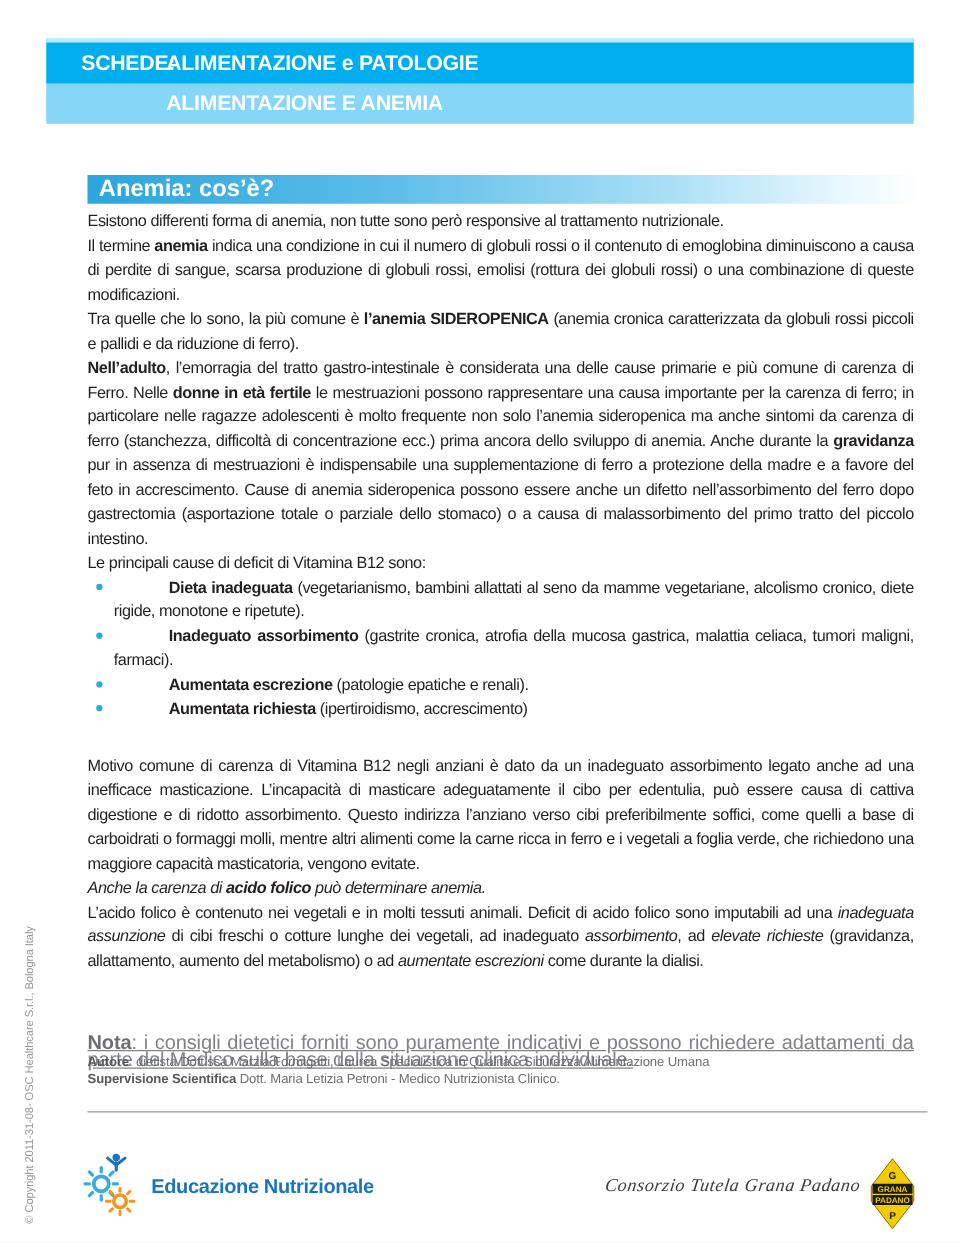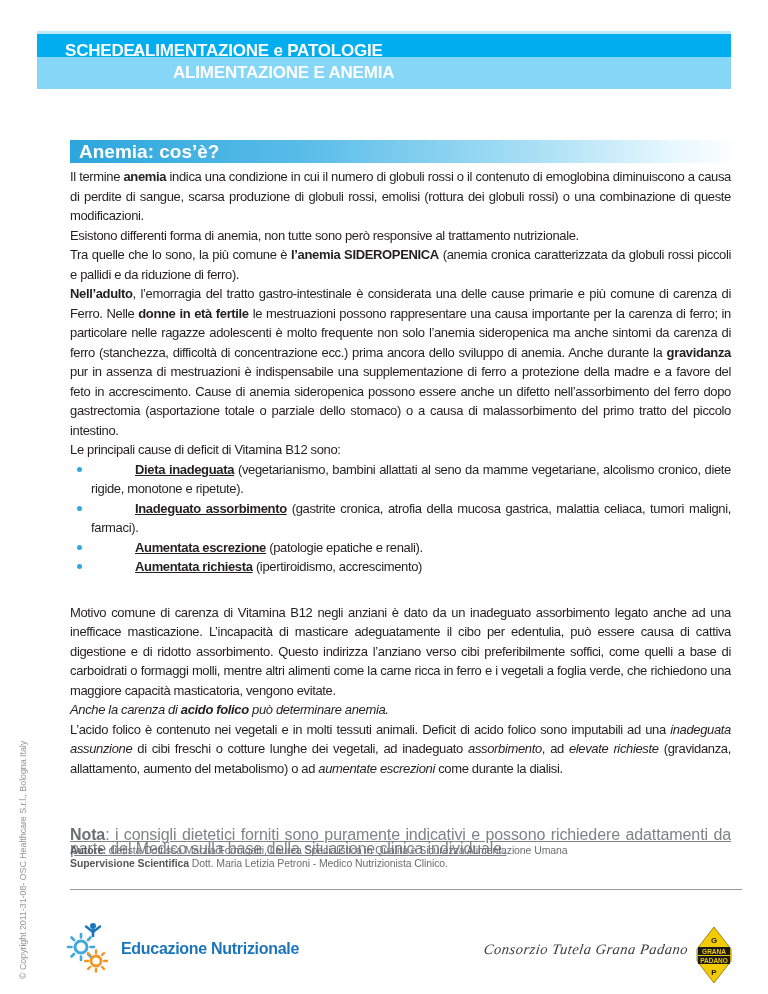--- a/index.html
+++ b/index.html
@@ -4,40 +4,40 @@
 <style>
   html,body{margin:0;padding:0;background:#e9e9e9;}
   .page{
     position:relative;width:768px;height:994px;margin:0 auto;background:#ffffff;
     overflow:hidden;font-family:"Liberation Sans",sans-serif;
   }
   
   .bar{position:absolute;left:37px;width:694px;box-sizing:border-box;display:flex;align-items:center;color:#fff;font-weight:700;font-size:17px;letter-spacing:-0.2px;}
   .bar1{top:31px;height:36px;background:#00AEEF;border-top:3px solid #bfe9fa;}
   .bar1 .prefix{margin-left:28px;width:68px;flex:0 0 auto;}
-  .bar2{top:57px;height:32px;background:#85D6F7;padding-left:40px;}
+  .bar2{top:67px;height:32px;background:#85D6F7;}
   .bar2 .title2{margin-left:96px;}
   
   .section-bar{
     position:absolute;left:70px;top:140px;width:661px;height:23px;box-sizing:border-box;
     padding-left:9px;line-height:23px;color:#fff;font-weight:700;font-size:19px;
     background:linear-gradient(to right,#2CA6DC 0%,#59BCE8 35%,#A8DFF5 70%,#EAF8FE 92%,#FBFEFF 100%);
   }
   
   .content{
     position:absolute;left:70px;top:167px;width:661px;
     font-size:13px;line-height:19.5px;letter-spacing:-0.35px;
     color:#231F20;text-align:justify;
   }
   .content p{margin:0;}
   .content p.space-large{margin-top:19.5px;}
   .content p.space-small{margin-top:26px;}
   .rb{font-weight:700;}
   .ri{font-style:italic;}
-  .ru{text-decoration:underline;padding-left:44px;}
+  .ru{padding-left:44px;}
   ul.bullets{margin:0;padding:0 0 0 21px;list-style:none;}
   ul.bullets li{position:relative;text-align:justify;}
   ul.bullets li::before{
     content:"";position:absolute;left:-14px;top:7px;width:5px;height:5px;border-radius:50%;background:#2CA9E0;
   }
   
   .nota{position:absolute;left:70px;top:828px;width:661px;font-size:16px;line-height:13.5px;color:#808285;text-align:justify;letter-spacing:-0.1px;text-decoration:underline;}
   .nota b{color:#6D6E71;}
   .footer-rule{position:absolute;left:70px;top:889px;width:672px;height:0;border-top:1px solid #97999B;}
   .credits{position:absolute;left:70px;top:844px;width:661px;font-size:10.5px;line-height:13px;color:#6D6E71;letter-spacing:-0.1px;}
@@ -71,22 +71,22 @@
   </div>
   <div class="bar bar2">
     <span class="title2">ALIMENTAZIONE E ANEMIA</span>
   </div>
 
   <div class="section-bar">
     <span>Anemia: cos’è?</span>
   </div>
 
   <main class="content">
+      <p><span class="">Esistono differenti forma di anemia, non tutte sono però responsive al trattamento nutrizionale.</span></p>
       <p><span class="">Il termine </span><span class="rb ">anemia</span><span class=""> indica una condizione in cui il numero di globuli rossi o il contenuto di emoglobina diminuiscono a causa di perdite di sangue, scarsa produzione di globuli rossi, emolisi (rottura dei globuli rossi) o una combinazione di queste modificazioni.</span></p>
-      <p><span class="">Esistono differenti forma di anemia, non tutte sono però responsive al trattamento nutrizionale.</span></p>
       <p><span class="">Tra quelle che lo sono, la più comune è </span><span class="rb ">l’anemia SIDEROPENICA</span><span class=""> (anemia cronica caratterizzata da globuli rossi piccoli e pallidi e da riduzione di ferro).</span></p>
       <p><span class="rb ">Nell’adulto</span><span class="">, l’emorragia del tratto gastro-intestinale è considerata una delle cause primarie e più comune di carenza di Ferro. Nelle </span><span class="rb ">donne in età fertile</span><span class=""> le mestruazioni possono rappresentare una causa importante per la carenza di ferro; in particolare nelle ragazze adolescenti è molto frequente non solo l’anemia sideropenica ma anche sintomi da carenza di ferro (stanchezza, difficoltà di concentrazione ecc.) prima ancora dello sviluppo di anemia. Anche durante la </span><span class="rb ">gravidanza</span><span class=""> pur in assenza di mestruazioni è indispensabile una supplementazione di ferro a protezione della madre e a favore del feto in accrescimento. Cause di anemia sideropenica possono essere anche un difetto nell’assorbimento del ferro dopo gastrectomia (asportazione totale o parziale dello stomaco) o a causa di malassorbimento del primo tratto del piccolo intestino.</span></p>
       <p><span class="">Le principali cause di deficit di Vitamina B12 sono:</span></p>
       <ul class="bullets">
         <li><span class="rb ru">Dieta inadeguata</span><span class=""> (vegetarianismo, bambini allattati al seno da mamme vegetariane, alcolismo cronico, diete rigide, monotone e ripetute).</span></li>
         <li><span class="rb ru">Inadeguato assorbimento</span><span class=""> (gastrite cronica, atrofia della mucosa gastrica, malattia celiaca, tumori maligni, farmaci).</span></li>
         <li><span class="rb ru">Aumentata escrezione</span><span class=""> (patologie epatiche e renali).</span></li>
         <li><span class="rb ru">Aumentata richiesta</span><span class=""> (ipertiroidismo, accrescimento)</span></li>
       </ul>
       <p class="space-small"><span class="">Motivo comune di carenza di Vitamina B12 negli anziani è dato da un inadeguato assorbimento legato anche ad una inefficace masticazione. L’incapacità di masticare adeguatamente il cibo per edentulia, può essere causa di cattiva digestione e di ridotto assorbimento. Questo indirizza l’anziano verso cibi preferibilmente soffici, come quelli a base di carboidrati o formaggi molli, mentre altri alimenti come la carne ricca in ferro e i vegetali a foglia verde, che richiedono una maggiore capacità masticatoria, vengono evitate.</span></p>

